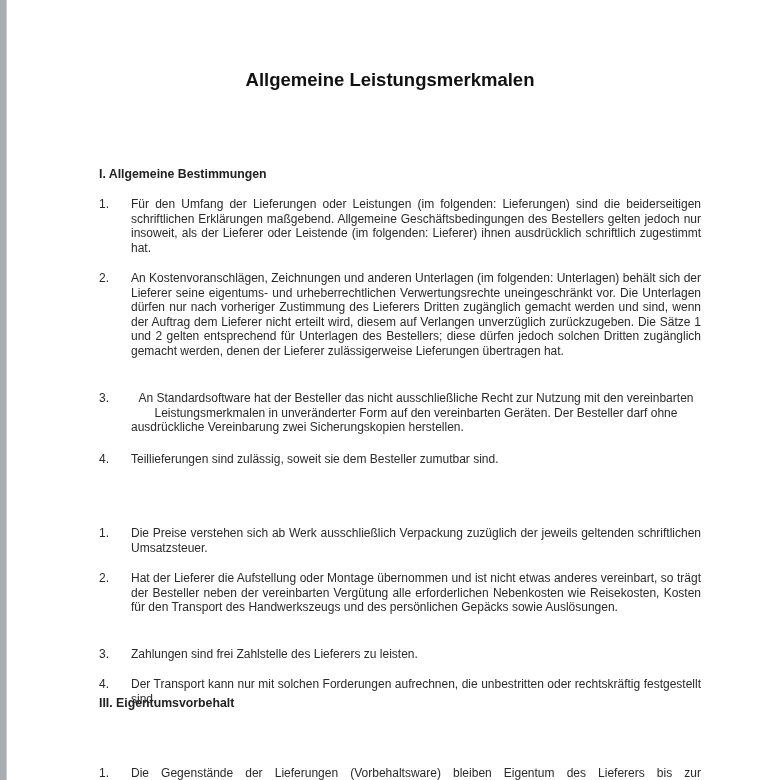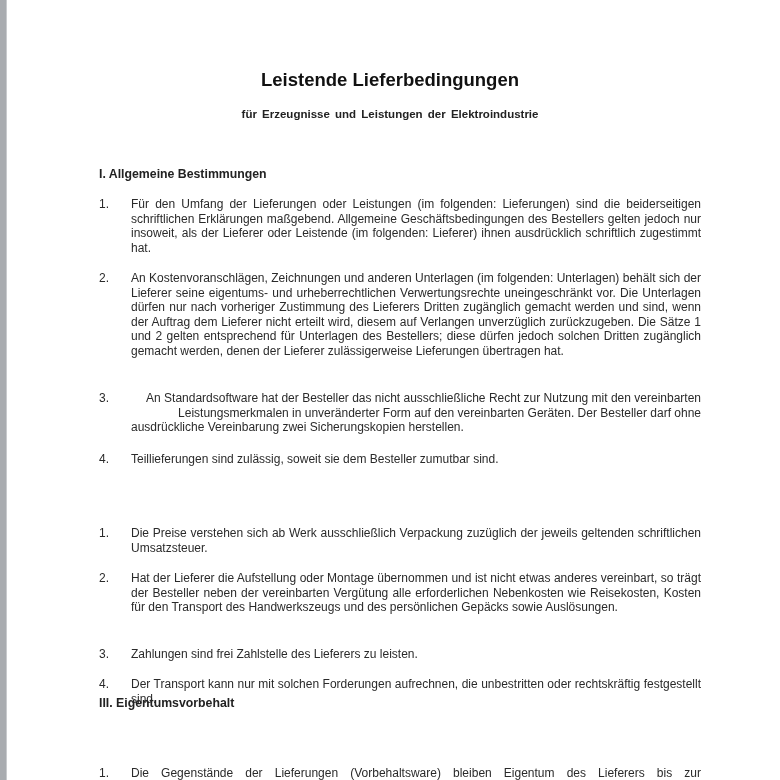--- a/index.html
+++ b/index.html
@@ -32,30 +32,29 @@
   }
   .item .num {
     position: absolute; left: 0; top: 0; width: 18px;
     font-size: 12px; color: #2a2a2a; line-height: 14.6px;
   }
   .item .text {
     margin-left: 32px; width: 570px;
     font-size: 12px; line-height: 14.6px; color: #2a2a2a;
     text-align: justify; text-align-last: left;
   }
-  .item .text.nojust { text-align: right; }
+  .item .text.nojust { text-align: center; }
 </style>
 </head>
 <body>
 
 <div class="left-edge"></div>
 
 <div class="page">
-  <div class="title">Leistende Lieferbedingungen</div>
-  <div class="subtitle">für Erzeugnisse und Leistungen der Elektroindustrie</div>
+  <div class="title">Allgemeine Leistungsmerkmalen</div>
 
   <div class="section-heading" style="top:167px;">I. Allgemeine Bestimmungen</div>
 
   <div class="item" style="top:197px;">
     <span class="num">1.</span>
     <div class="text">Für den Umfang der Lieferungen oder Leistungen (im folgenden: Lieferungen) sind die beiderseitigen schriftlichen Erklärungen maßgebend. Allgemeine Geschäftsbedingungen des Bestellers gelten jedoch nur insoweit, als der Lieferer oder Leistende (im folgenden: Lieferer) ihnen ausdrücklich schriftlich zugestimmt hat.</div>
   </div>
 
   <div class="item" style="top:271px;">
     <span class="num">2.</span>

